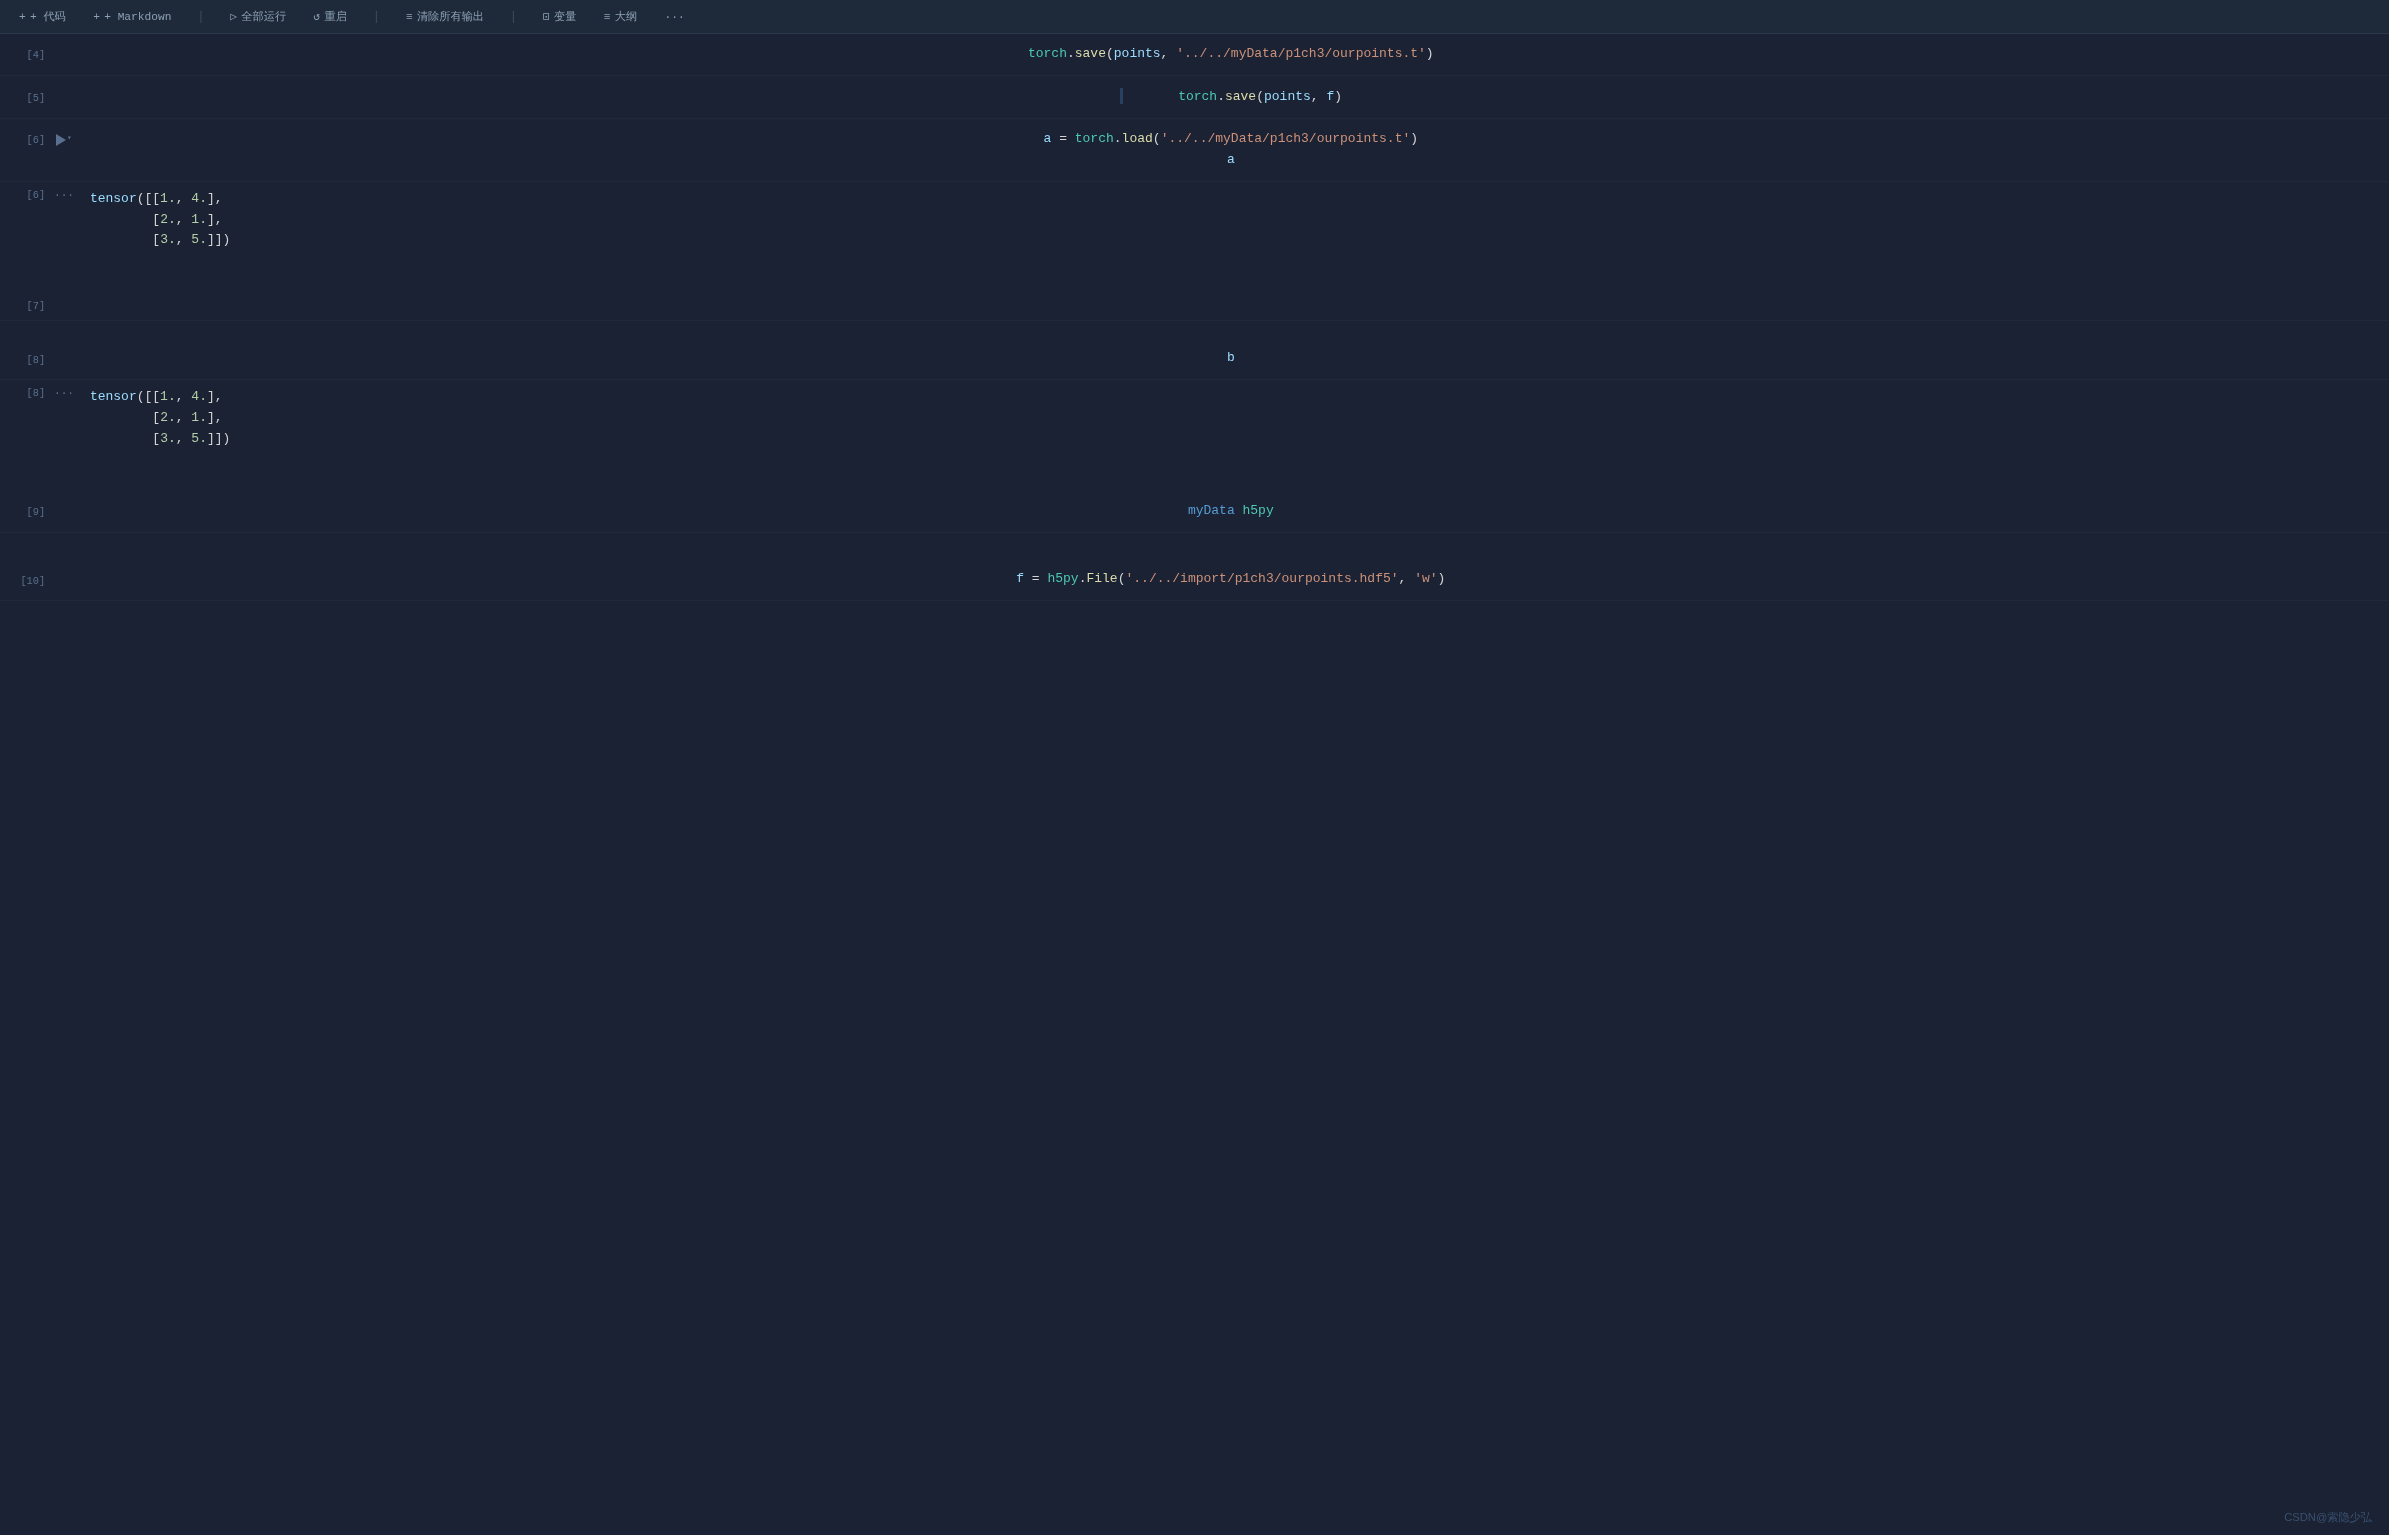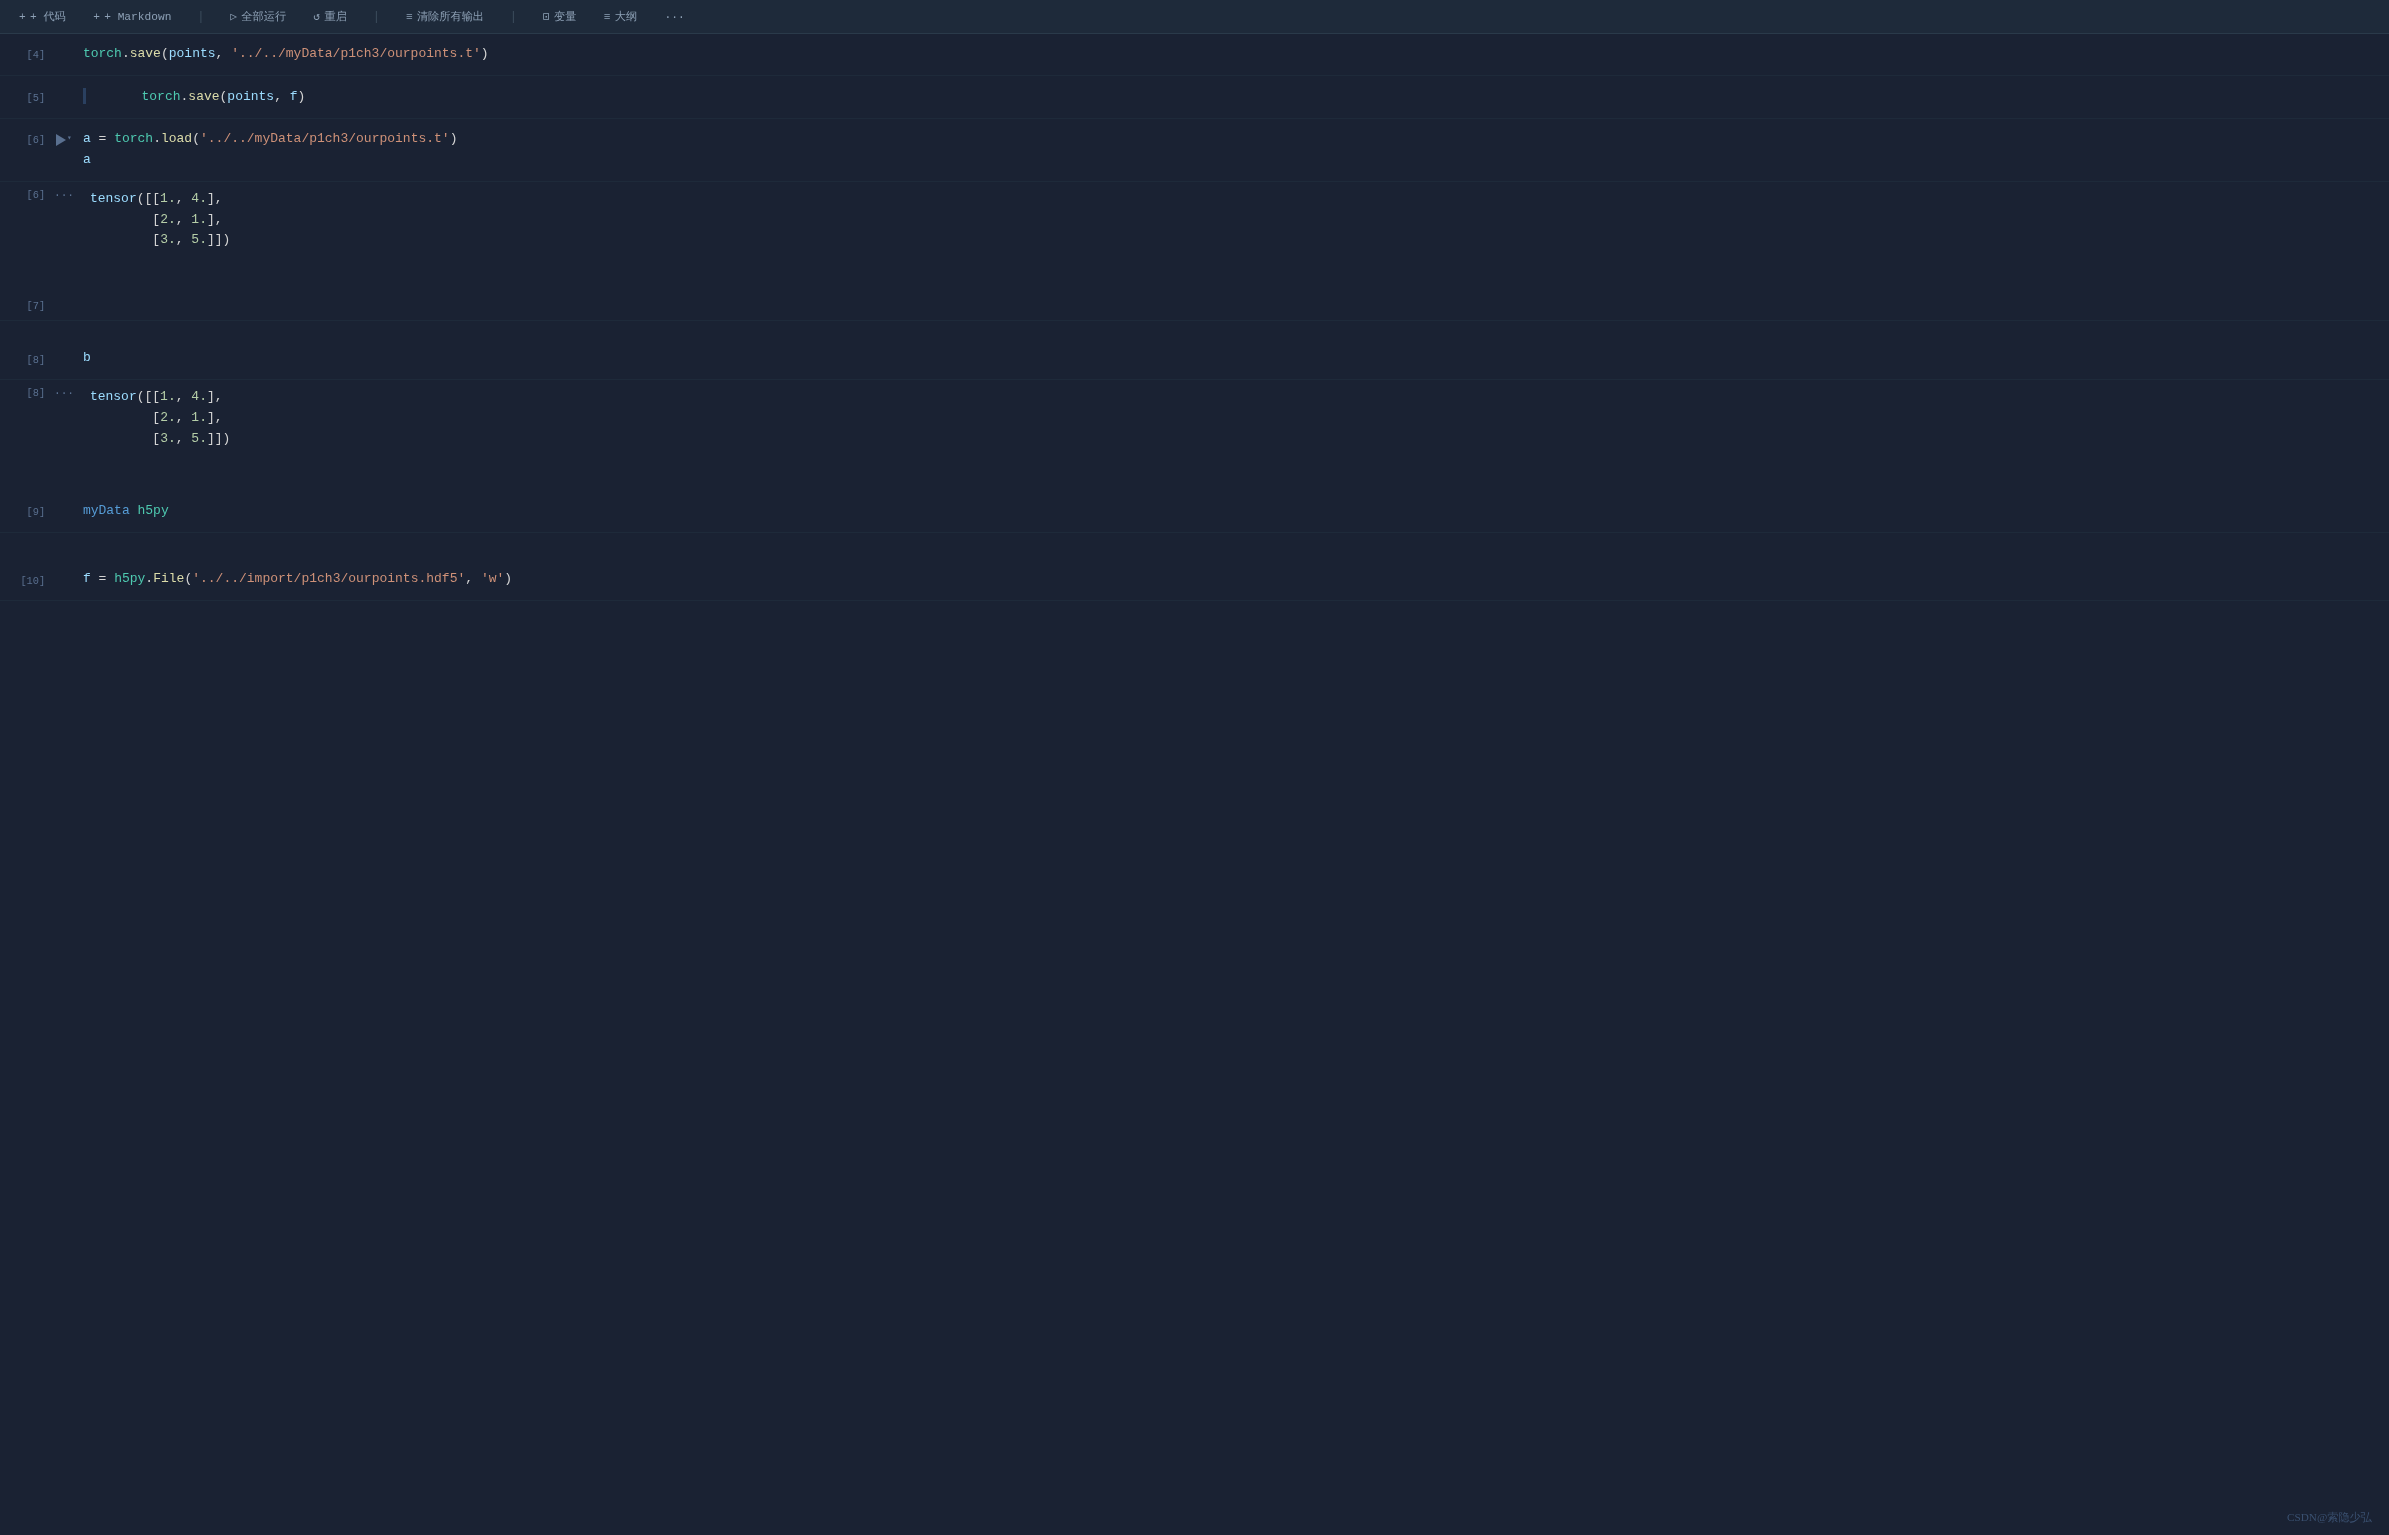--- a/index.html
+++ b/index.html
@@ -93,20 +93,21 @@
 
     .cell-body {
       flex: 1;
       padding: 6.9px 10.3px 6.9px 6.9px;
       min-height: 34px;
     }
 
     .code-area {
       background-color: transparent;
       padding: 3.4px 0;
+      text-align: center;
     }
 
     .code-line {
       line-height: 1.6;
       white-space: pre;
       color: #cdd5e0;
     }
 
     
     .kw { color: #569cd6; } 
@@ -154,21 +155,21 @@
       color: #b0c4d8;
       margin-left: 7px;
     }
 
     .watermark {
       position: fixed;
       bottom: 10.3px;
       right: 17px;
       color: #3a5070;
       font-size: 11.2px;
-      font-family: Liberation Serif, serif;
+      font-family: Liberation Sans, sans-serif;
       text-align: right;
     }
 
     .left-controls {
       display: flex;
       align-items: flex-start;
       min-width: 76px;
       width: 76px;
       padding-top: 6.9px;
     }

